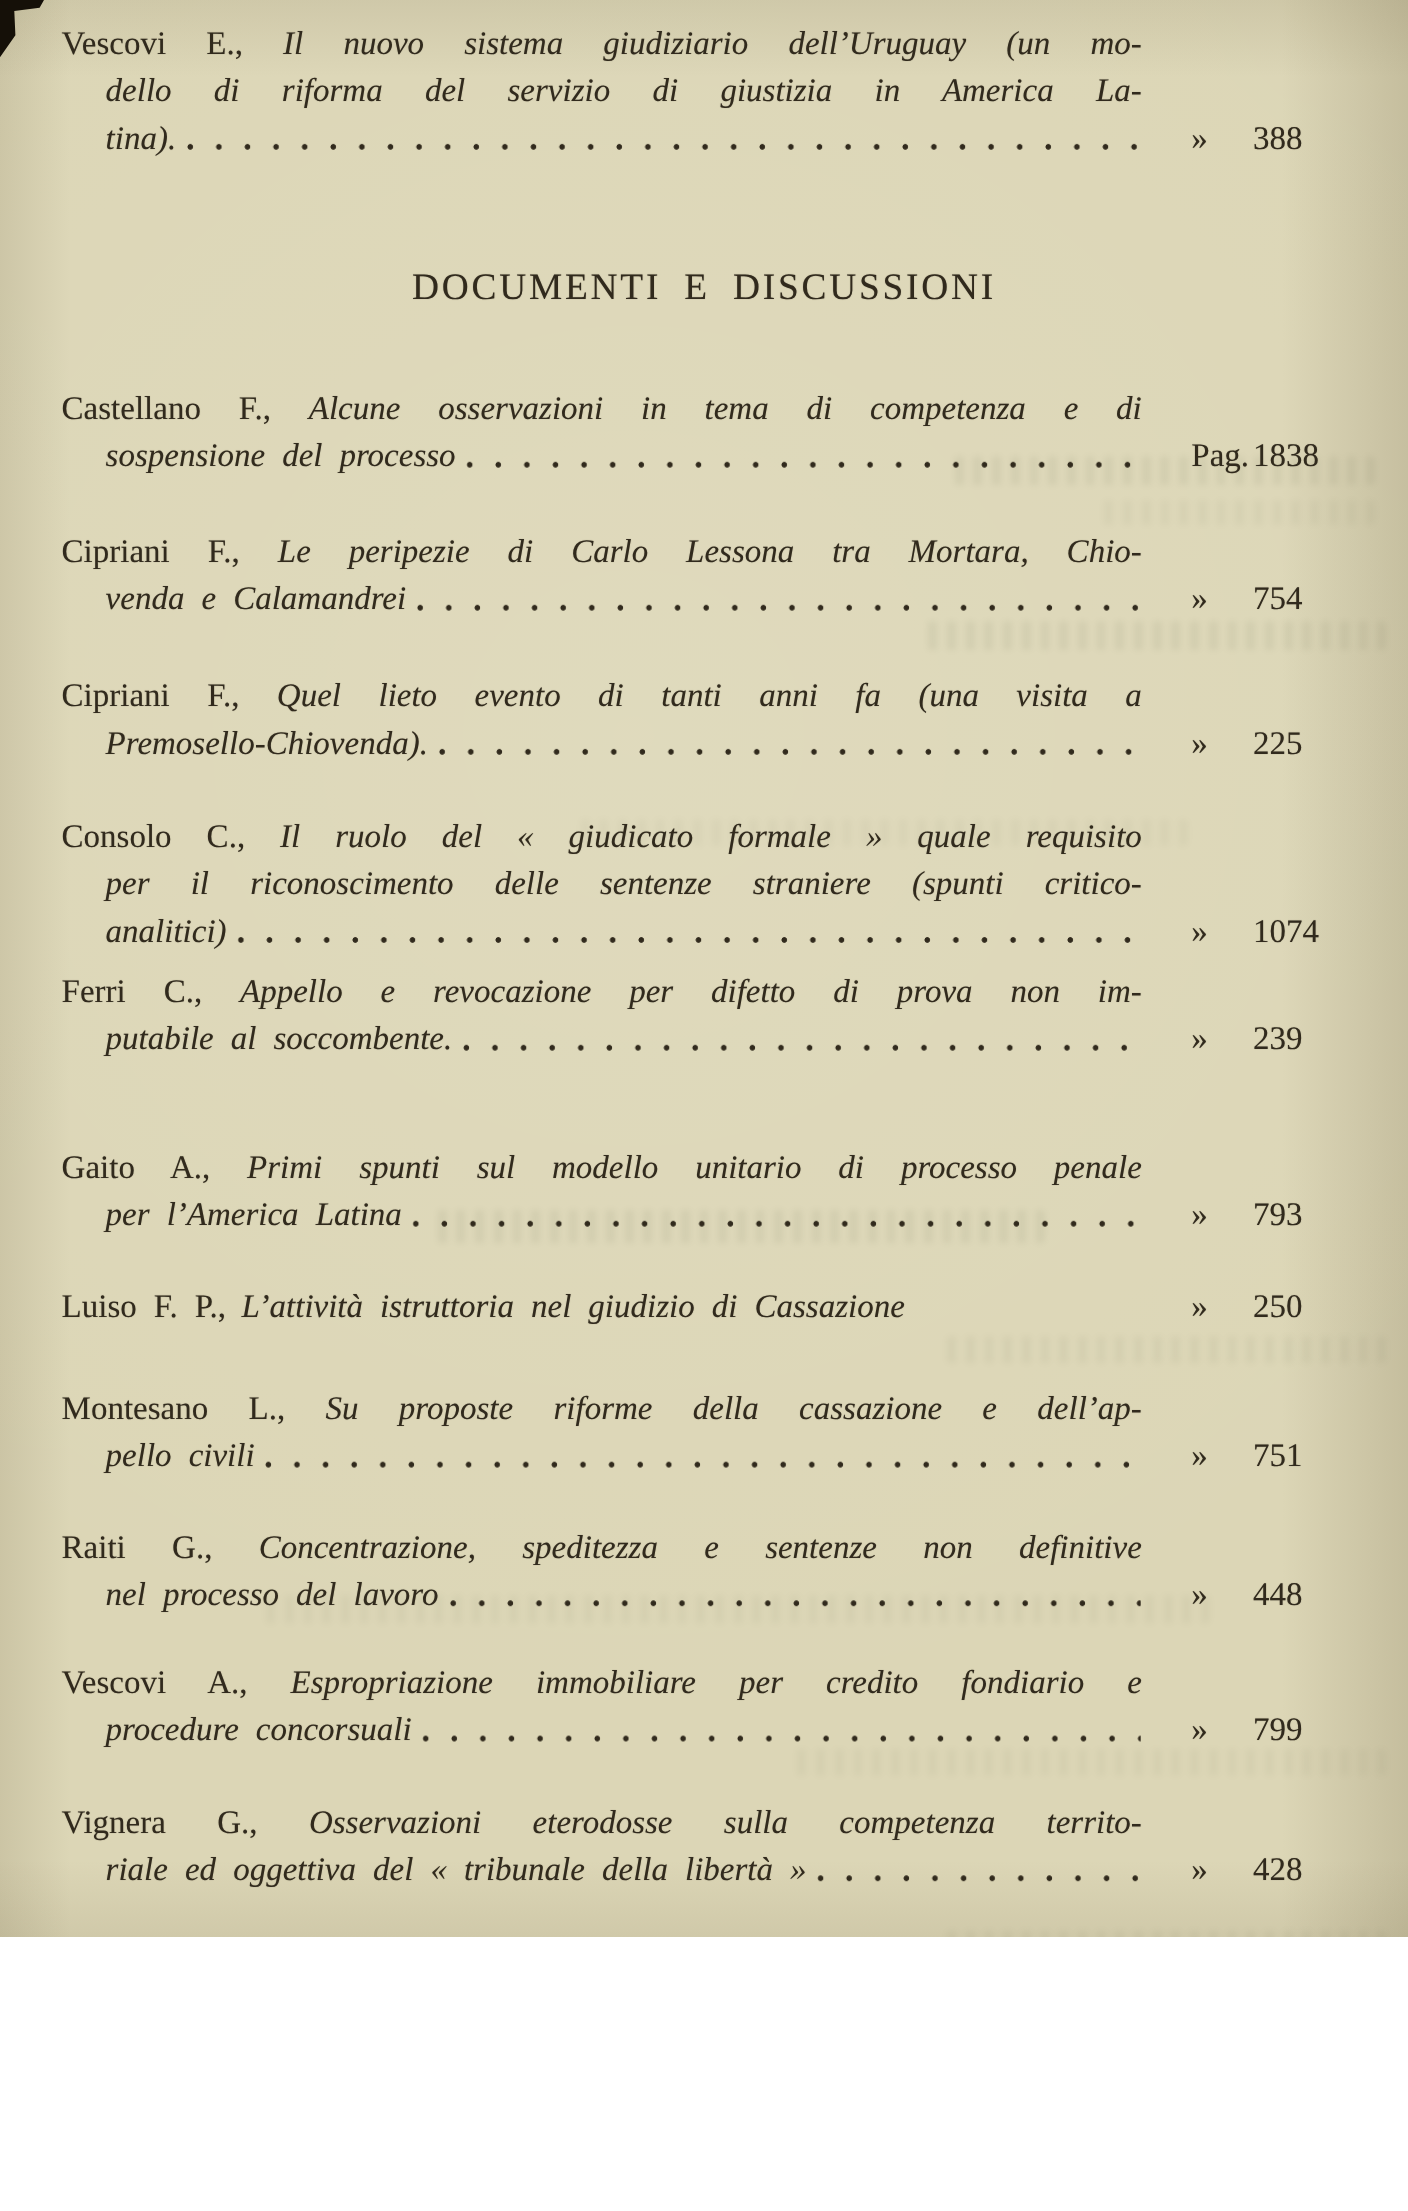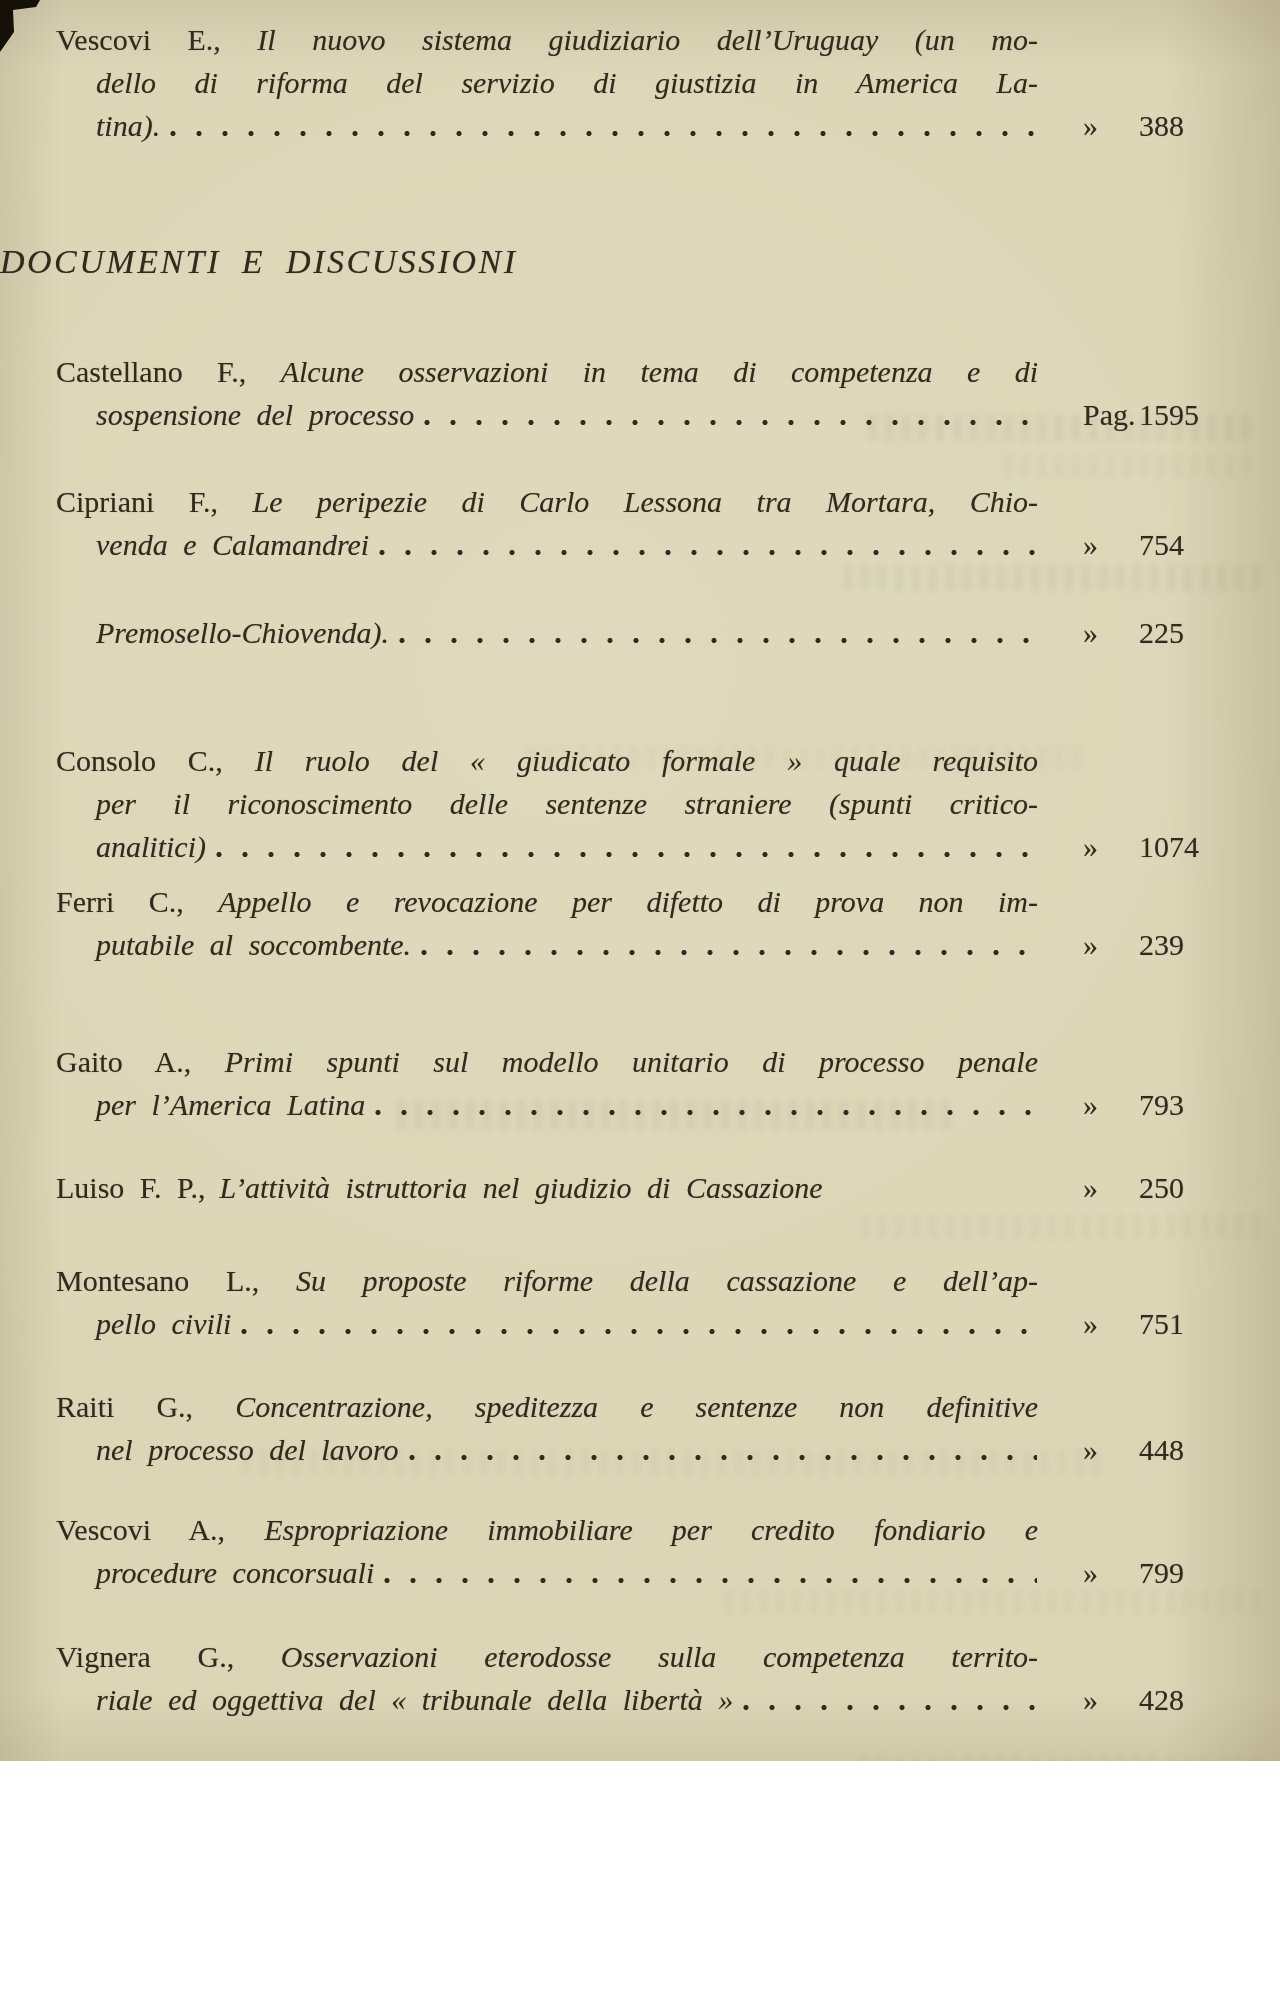--- a/index.html
+++ b/index.html
@@ -35,26 +35,25 @@
     background-image:radial-gradient(circle at 3px 50%, #312a1d 2.2px, rgba(0,0,0,0) 2.9px);
     background-size:26px 9px;
     background-repeat:repeat-x;
     background-position:left 0 bottom 9px;
   }
   .nodots { background:none; }
   .ref { flex:0 0 56px; width:56px; text-align:center; font-style:normal; }
   .pnum { flex:0 0 89px; width:89px; text-align:right; font-style:normal; }
   .heading {
     position:absolute; left:0; width:1280px;
-    text-align:left;
+    text-align:center;
     font-size:34px; line-height:44px;
     letter-spacing:2.5px; word-spacing:10px;
     text-shadow:0 0 1px rgba(49,42,29,0.4);
     z-index:2;
-    font-style:italic;
   }
   .ghost {
     position:absolute;
     background:repeating-linear-gradient(90deg, rgba(96,100,72,0.55) 0 8px, rgba(0,0,0,0) 8px 17px);
     filter:blur(3px);
     opacity:0.16;
     border-radius:4px;
     transform:scaleX(-1);
     z-index:1;
   }
@@ -94,35 +93,36 @@
   </div>
 
   <div class="heading" style="top:240px">DOCUMENTI E DISCUSSIONI</div>
 
   <div class="entry" style="top:350px">
     <div class="tline just"><span class="author">Castellano F.,</span> <span class="title">Alcune osservazioni in tema di competenza e di</span></div>
     <div class="tline last cont">
         <span class="title">sospensione del processo</span>
         <span class="leader"></span>
         <span class="ref">Pag.</span>
-        <span class="pnum">1595</span>
+        <span class="pnum">1838</span>
       </div>
   </div>
 
   <div class="entry" style="top:480px">
     <div class="tline just"><span class="author">Cipriani F.,</span> <span class="title">Le peripezie di Carlo Lessona tra Mortara, Chio-</span></div>
     <div class="tline last cont">
         <span class="title">venda e Calamandrei</span>
         <span class="leader"></span>
         <span class="ref">»</span>
         <span class="pnum">754</span>
       </div>
   </div>
 
   <div class="entry" style="top:611px">
+    <div class="tline just"><span class="author">Cipriani F.,</span> <span class="title">Quel lieto evento di tanti anni fa (una visita a</span></div>
     <div class="tline last cont">
         <span class="title">Premosello-Chiovenda).</span>
         <span class="leader"></span>
         <span class="ref">»</span>
         <span class="pnum">225</span>
       </div>
   </div>
 
   <div class="entry" style="top:739px">
     <div class="tline just"><span class="author">Consolo C.,</span> <span class="title">Il ruolo del « giudicato formale » quale requisito</span></div>

